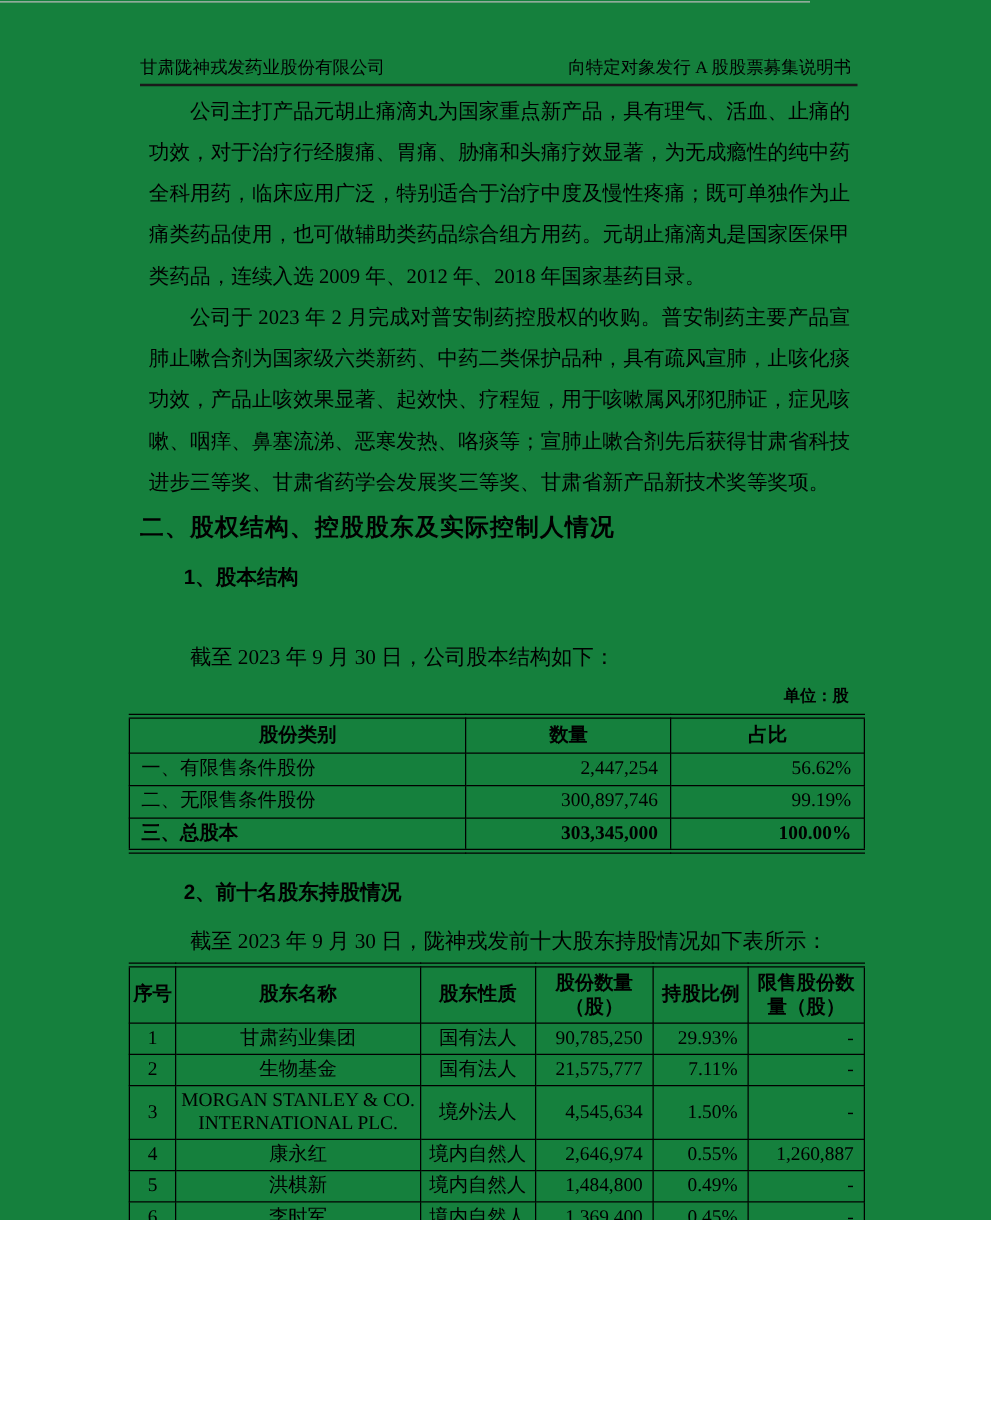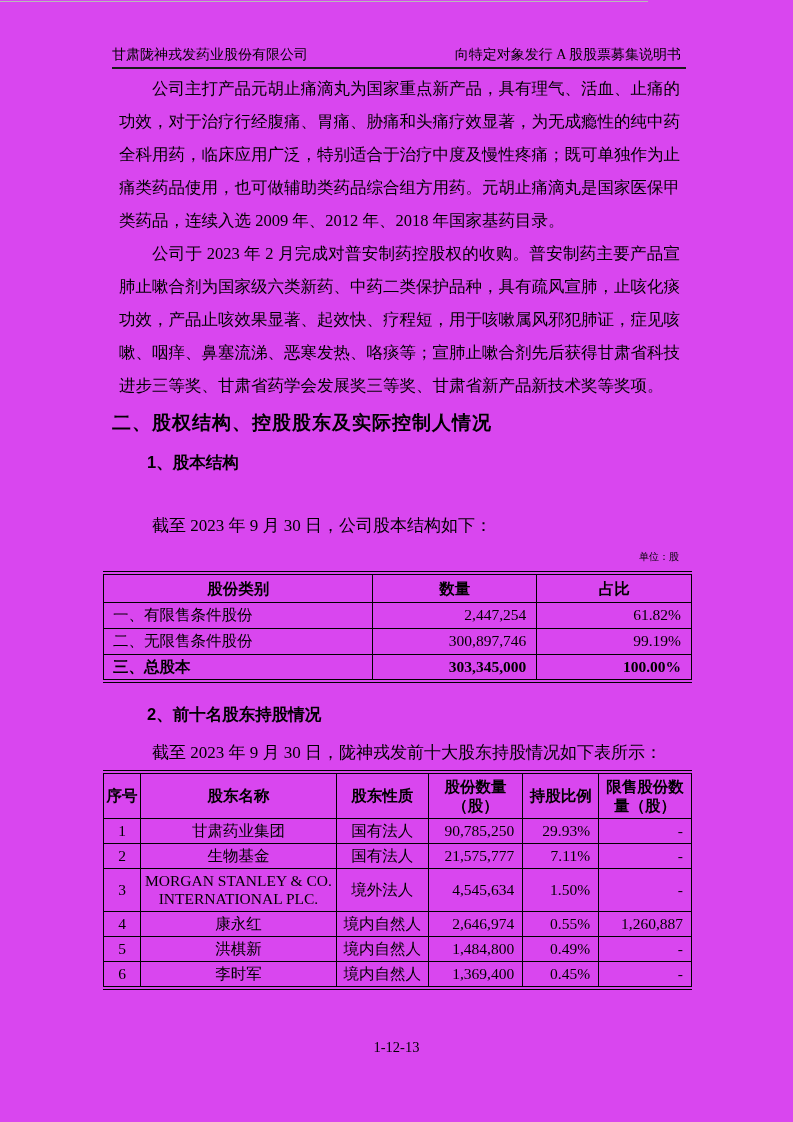--- a/index.html
+++ b/index.html
@@ -1,20 +1,20 @@
 <!DOCTYPE html>
 <html><head>
 <meta charset="utf-8">
 <style>
   * { margin:0; padding:0; box-sizing:border-box; }
   html,body { background:#ffffff; }
   .page {
     position:relative;
-    width:793px; height:1122px;
-    background:#d946ef;
+    width:793px; height:976px;
+    background:#15803d;
     color:#000;
     font-family:"Liberation Serif", serif;
     overflow:hidden;
   }
   .scan-edge {
     position:absolute; top:1px; left:0; width:648px; height:0;
     border-top:1px solid #b9b9b9;
   }
   
   .doc-header {
@@ -54,22 +54,23 @@
     font-weight:bold; font-size:16.5px; line-height:24px;
   }
   .intro-line {
     margin:40px 12px 0 16px;
     font-size:17px; line-height:24px;
     text-indent:33px;
   }
   .intro-line.second { margin-top:15px; }
   .unit-note {
     margin:9px 13px 3px 0;
-    font-size:10px; line-height:20px;
+    font-size:13px; line-height:20px;
     text-align:right;
+    font-weight:bold;
   }
   
   table {
     width:100%;
     border-collapse:collapse;
     border-top:4px double #000;
     border-bottom:4px double #000;
     font-size:15.5px;
   }
   th, td { border:1px solid #000; vertical-align:middle; }
@@ -145,21 +146,21 @@
         <tr>
             <th>股份类别</th>
             <th>数量</th>
             <th>占比</th>
           </tr>
       </thead>
       <tbody>
           <tr>
             <td>一、有限售条件股份</td>
             <td>2,447,254</td>
-            <td>61.82%</td>
+            <td>56.62%</td>
           </tr>
           <tr>
             <td>二、无限售条件股份</td>
             <td>300,897,746</td>
             <td>99.19%</td>
           </tr>
           <tr>
             <td>三、总股本</td>
             <td>303,345,000</td>
             <td>100.00%</td>

